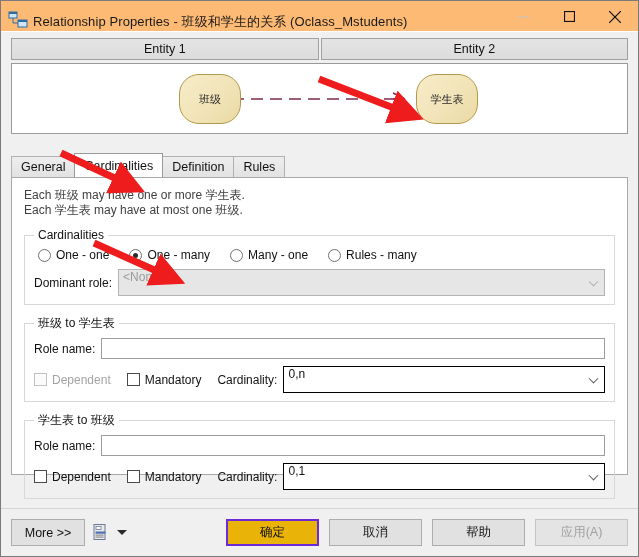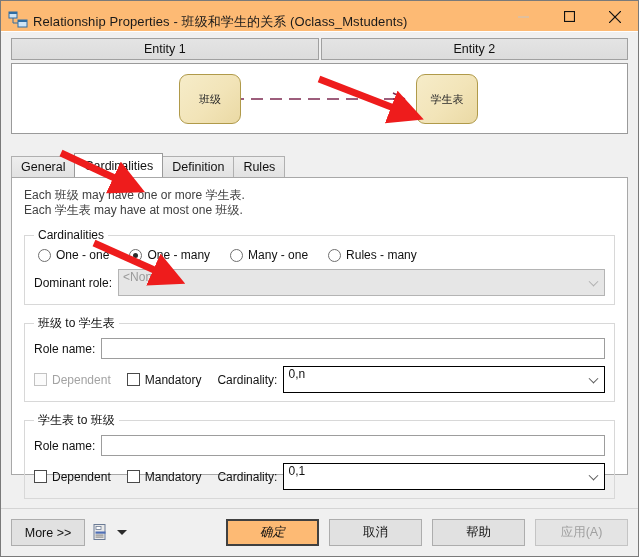--- a/index.html
+++ b/index.html
@@ -71,21 +71,21 @@
     height: 71px;
     background: #ffffff;
     border: 1px solid #9a9a9a;
     overflow: hidden;
   }
   .ent-box {
     position: absolute;
     width: 62px; height: 50px;
     top: 10px;
     border: 1px solid #b09a4a;
-    border-radius: 9px;
+    border-radius: 20px;
     background: linear-gradient(135deg, #f6ecc9 0%, #f2e4b8 55%, #ead9a4 100%);
     display: flex; align-items: center; justify-content: center;
     font-size: 11px; color: #2a2a2a;
     font-family: "DejaVu Sans", sans-serif;
   }
   #ent-left  { left: 167px; }
   #ent-right { left: 404px; }
 
   
   #tabstrip {
@@ -215,23 +215,22 @@
   }
   .btn {
     height: 27px;
     border: 1px solid #adadad;
     background: #e1e1e1;
     display: flex; align-items: center; justify-content: center;
     font-size: 12.5px; color: #111;
   }
   .btn.disabled { color: #a0a0a0; background: #e4e4e4; border-color: #c4c4c4; }
   .btn.default {
-    border: 2px solid #404040;
-    background: #fdba74;
-    font-style: italic;
+    border: 2px solid #6d28d9;
+    background: #eab308;
   }
   #more-btn { width: 74px; margin-right: 8px; }
   #print-wrap { display: flex; align-items: center; }
   #print-icon { width: 15px; height: 17px; position: relative; }
   #print-caret {
     width: 0; height: 0;
     border-left: 5px solid transparent;
     border-right: 5px solid transparent;
     border-top: 5px solid #2b2b2b;
     margin-left: 9px;

